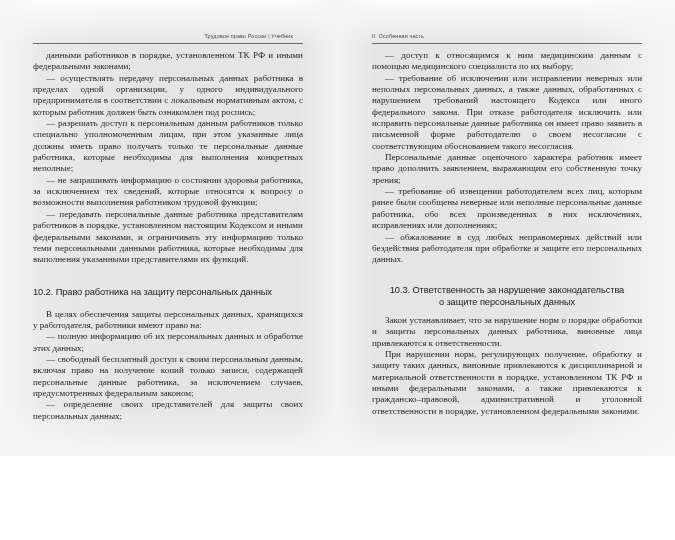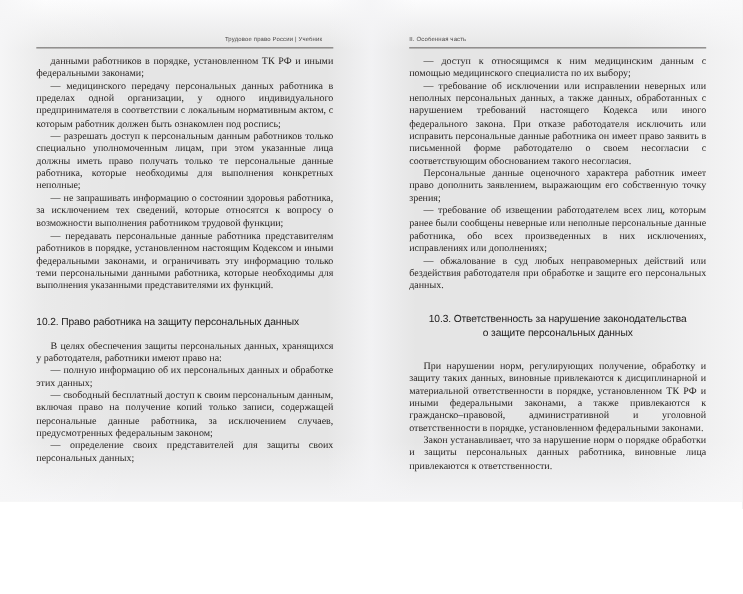--- a/index.html
+++ b/index.html
@@ -81,21 +81,21 @@
     font-weight: normal;
     font-size: 9.3px;
     line-height: 12.2px;
     margin: 0;
     color: #1b1918;
     text-align: left;
     letter-spacing: -0.1px;
   }
   h2.section-heading.centered { text-align: center; }
   .heading-block { margin-top: 20px; margin-bottom: 11px; }
-  .heading-block-2 { margin-top: 18px; margin-bottom: 19px; }
+  .heading-block-2 { margin-top: 18px; margin-bottom: 7px; }
 
   .folio {
     position: absolute;
     top: 500px;
     width: 270px;
     text-align: center;
     font-family: "Liberation Sans", sans-serif;
     font-size: 7px;
     color: #3a3736;
     letter-spacing: 0.2px;
@@ -112,21 +112,21 @@
 
   <div class="page-half" id="page-left">
 
     <div class="running-head" id="running-head-left">Трудовое право России | Учебник</div>
 
     <div class="head-rule" id="head-rule-left"></div>
 
     <div class="col" id="col-left">
 
       <p>данными работников в порядке, установленном ТК РФ и иными федеральными законами;</p>
-      <p class="dash">— медицинского передачу персональных данных работника в пределах одной организации, у одного индивидуального предпринимателя в соответствии с локальным нормативным актом, с которым работник должен быть ознакомлен под роспись;</p>
+      <p class="dash">— осуществлять передачу персональных данных работника в пределах одной организации, у одного индивидуального предпринимателя в соответствии с локальным нормативным актом, с которым работник должен быть ознакомлен под роспись;</p>
       <p class="dash">— разрешать доступ к персональным данным работников только специально уполномоченным лицам, при этом указанные лица должны иметь право получать только те персональные данные работника, которые необходимы для выполнения конкретных неполные;</p>
       <p class="dash">— не запрашивать информацию о состоянии здоровья работника, за исключением тех сведений, которые относятся к вопросу о возможности выполнения работником трудовой функции;</p>
       <p class="dash">— передавать персональные данные работника представителям работников в порядке, установленном настоящим Кодексом и иными федеральными законами, и ограничивать эту информацию только теми персональными данными работника, которые необходимы для выполнения указанными представителями их функций.</p>
 
       <div class="heading-block">
         <h2 class="section-heading">10.2. Право работника на защиту персональных данных</h2>
       </div>
 
       <p>В целях обеспечения защиты персональных данных, хранящихся у работодателя, работники имеют право на:</p>
       <p class="dash">— полную информацию об их персональных данных и обработке этих данных;</p>
@@ -150,21 +150,21 @@
       <p class="dash">— требование об исключении или исправлении неверных или неполных персональных данных, а также данных, обработанных с нарушением требований настоящего Кодекса или иного федерального закона. При отказе работодателя исключить или исправить персональные данные работника он имеет право заявить в письменной форме работодателю о своем несогласии с соответствующим обоснованием такого несогласия.</p>
       <p>Персональные данные оценочного характера работник имеет право дополнить заявлением, выражающим его собственную точку зрения;</p>
       <p class="dash">— требование об извещении работодателем всех лиц, которым ранее были сообщены неверные или неполные персональные данные работника, обо всех произведенных в них исключениях, исправлениях или дополнениях;</p>
       <p class="dash">— обжалование в суд любых неправомерных действий или бездействия работодателя при обработке и защите его персональных данных.</p>
 
       <div class="heading-block-2">
         <h2 class="section-heading centered">10.3. Ответственность за нарушение законодательства</h2>
         <h2 class="section-heading centered">о защите персональных данных</h2>
       </div>
 
+      <p>Закон устанавливает, что за нарушение норм о порядке обработки и защиты персональных данных работника, виновные лица привлекаются к ответственности.</p>
       <p>При нарушении норм, регулирующих получение, обработку и защиту таких данных, виновные привлекаются к дисциплинарной и материальной ответственности в порядке, установленном ТК РФ и иными федеральными законами, а также привлекаются к гражданско–правовой, административной и уголовной ответственности в порядке, установленном федеральными законами.</p>
-      <p>Закон устанавливает, что за нарушение норм о порядке обработки и защиты персональных данных работника, виновные лица привлекаются к ответственности.</p>
 
     </div>
 
     <div class="folio" id="folio-right">299</div>
   </div>
 
 </div>
 
 </body></html>

